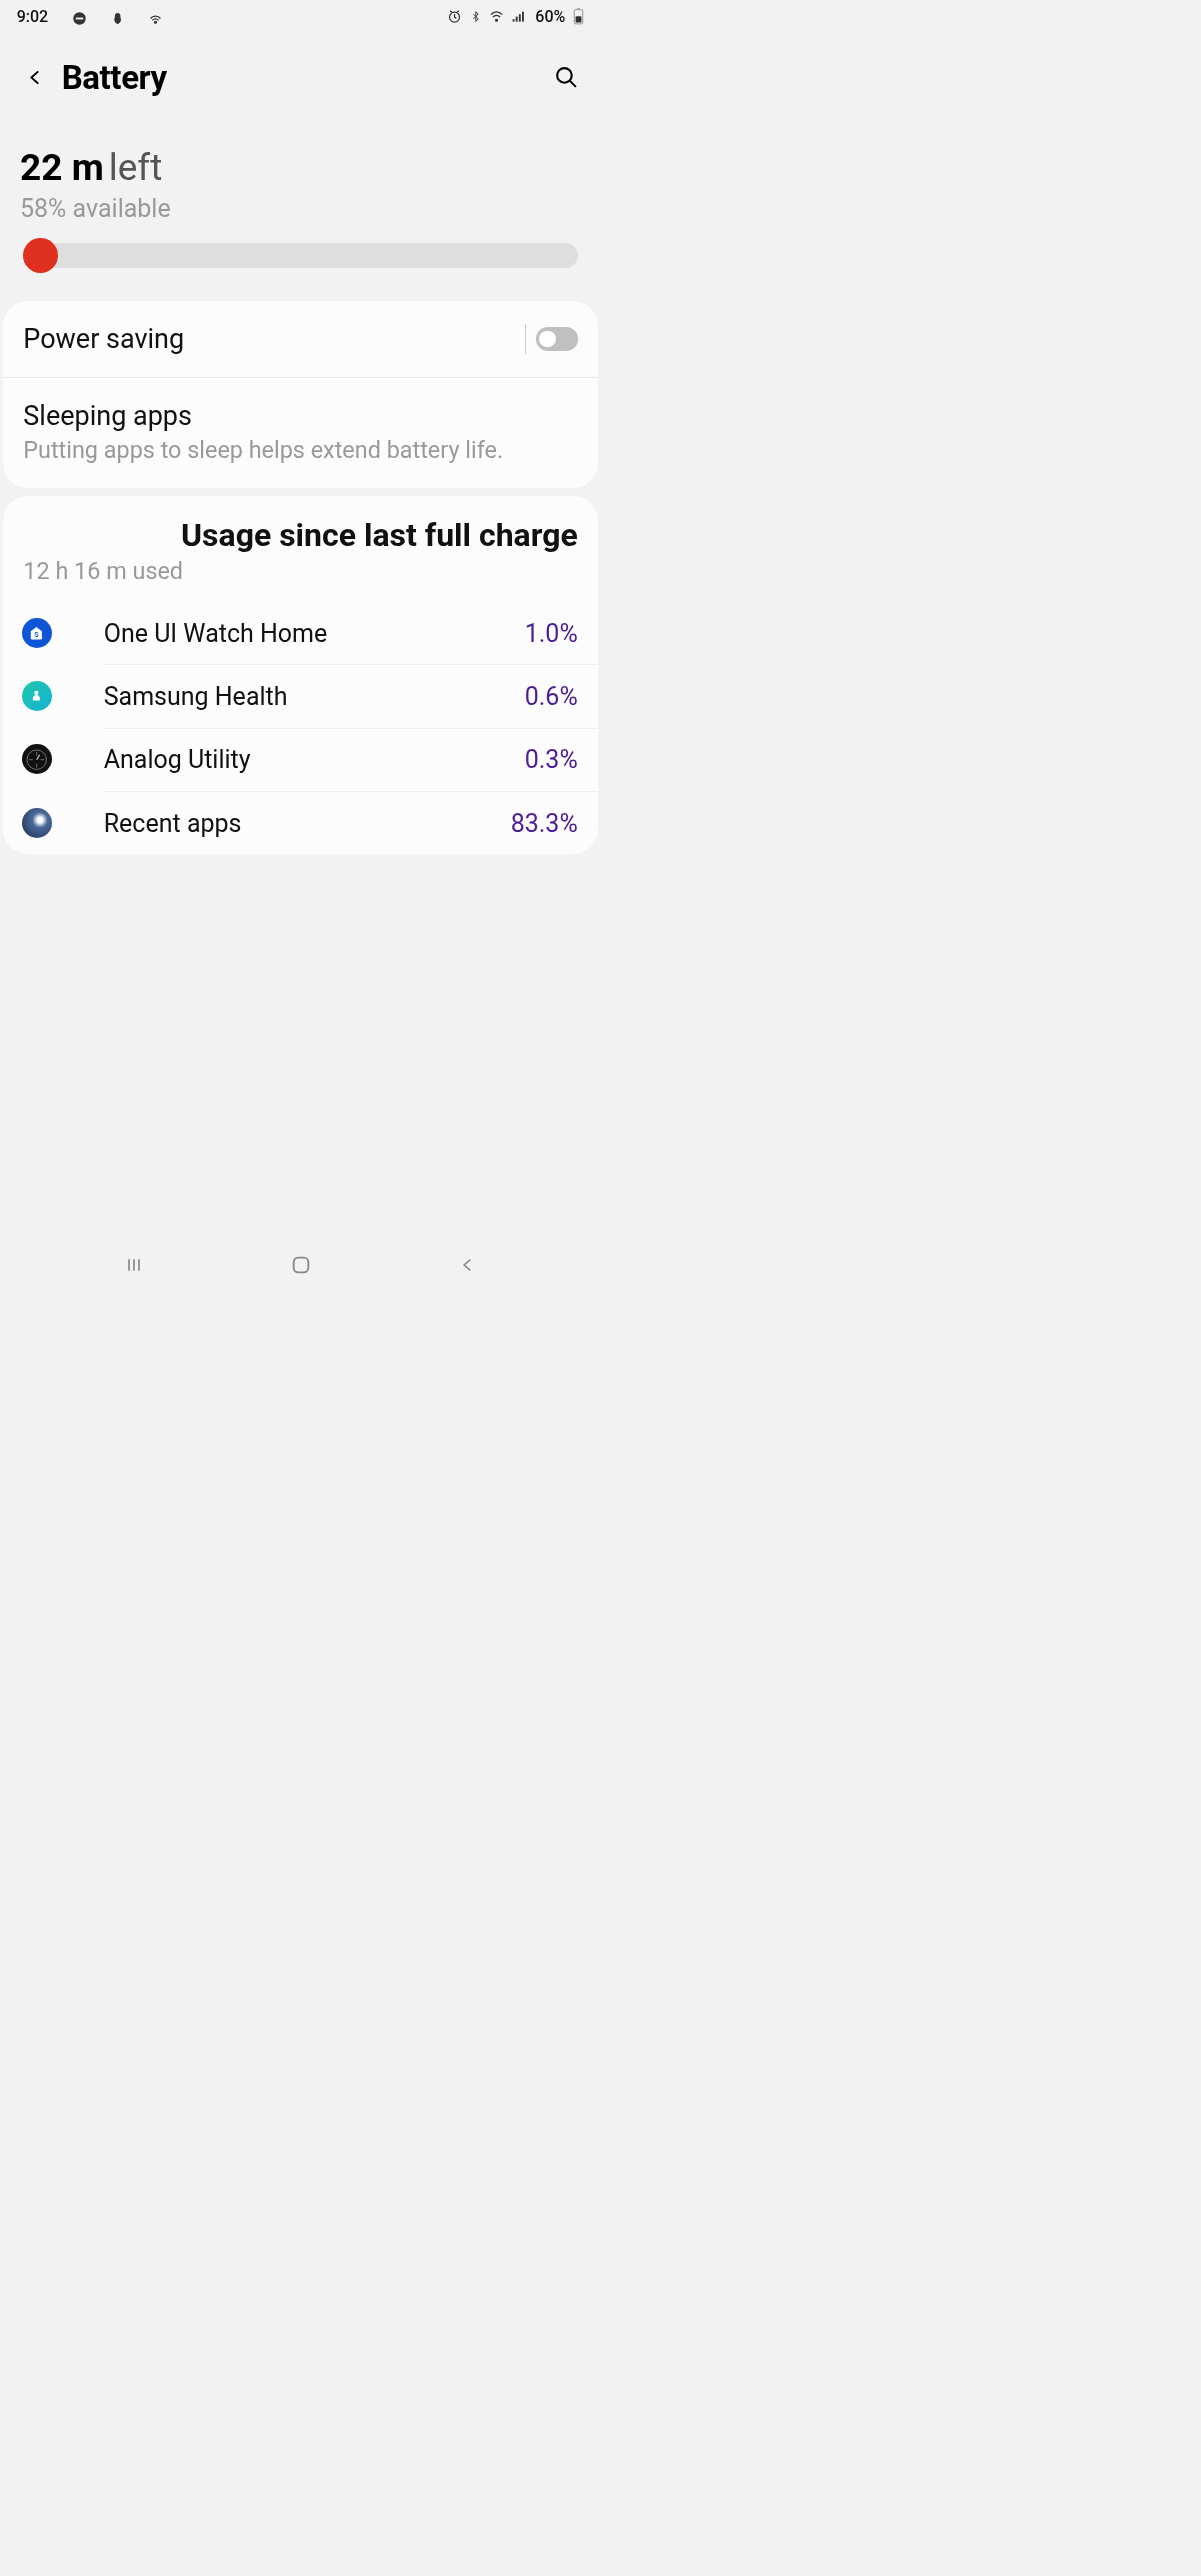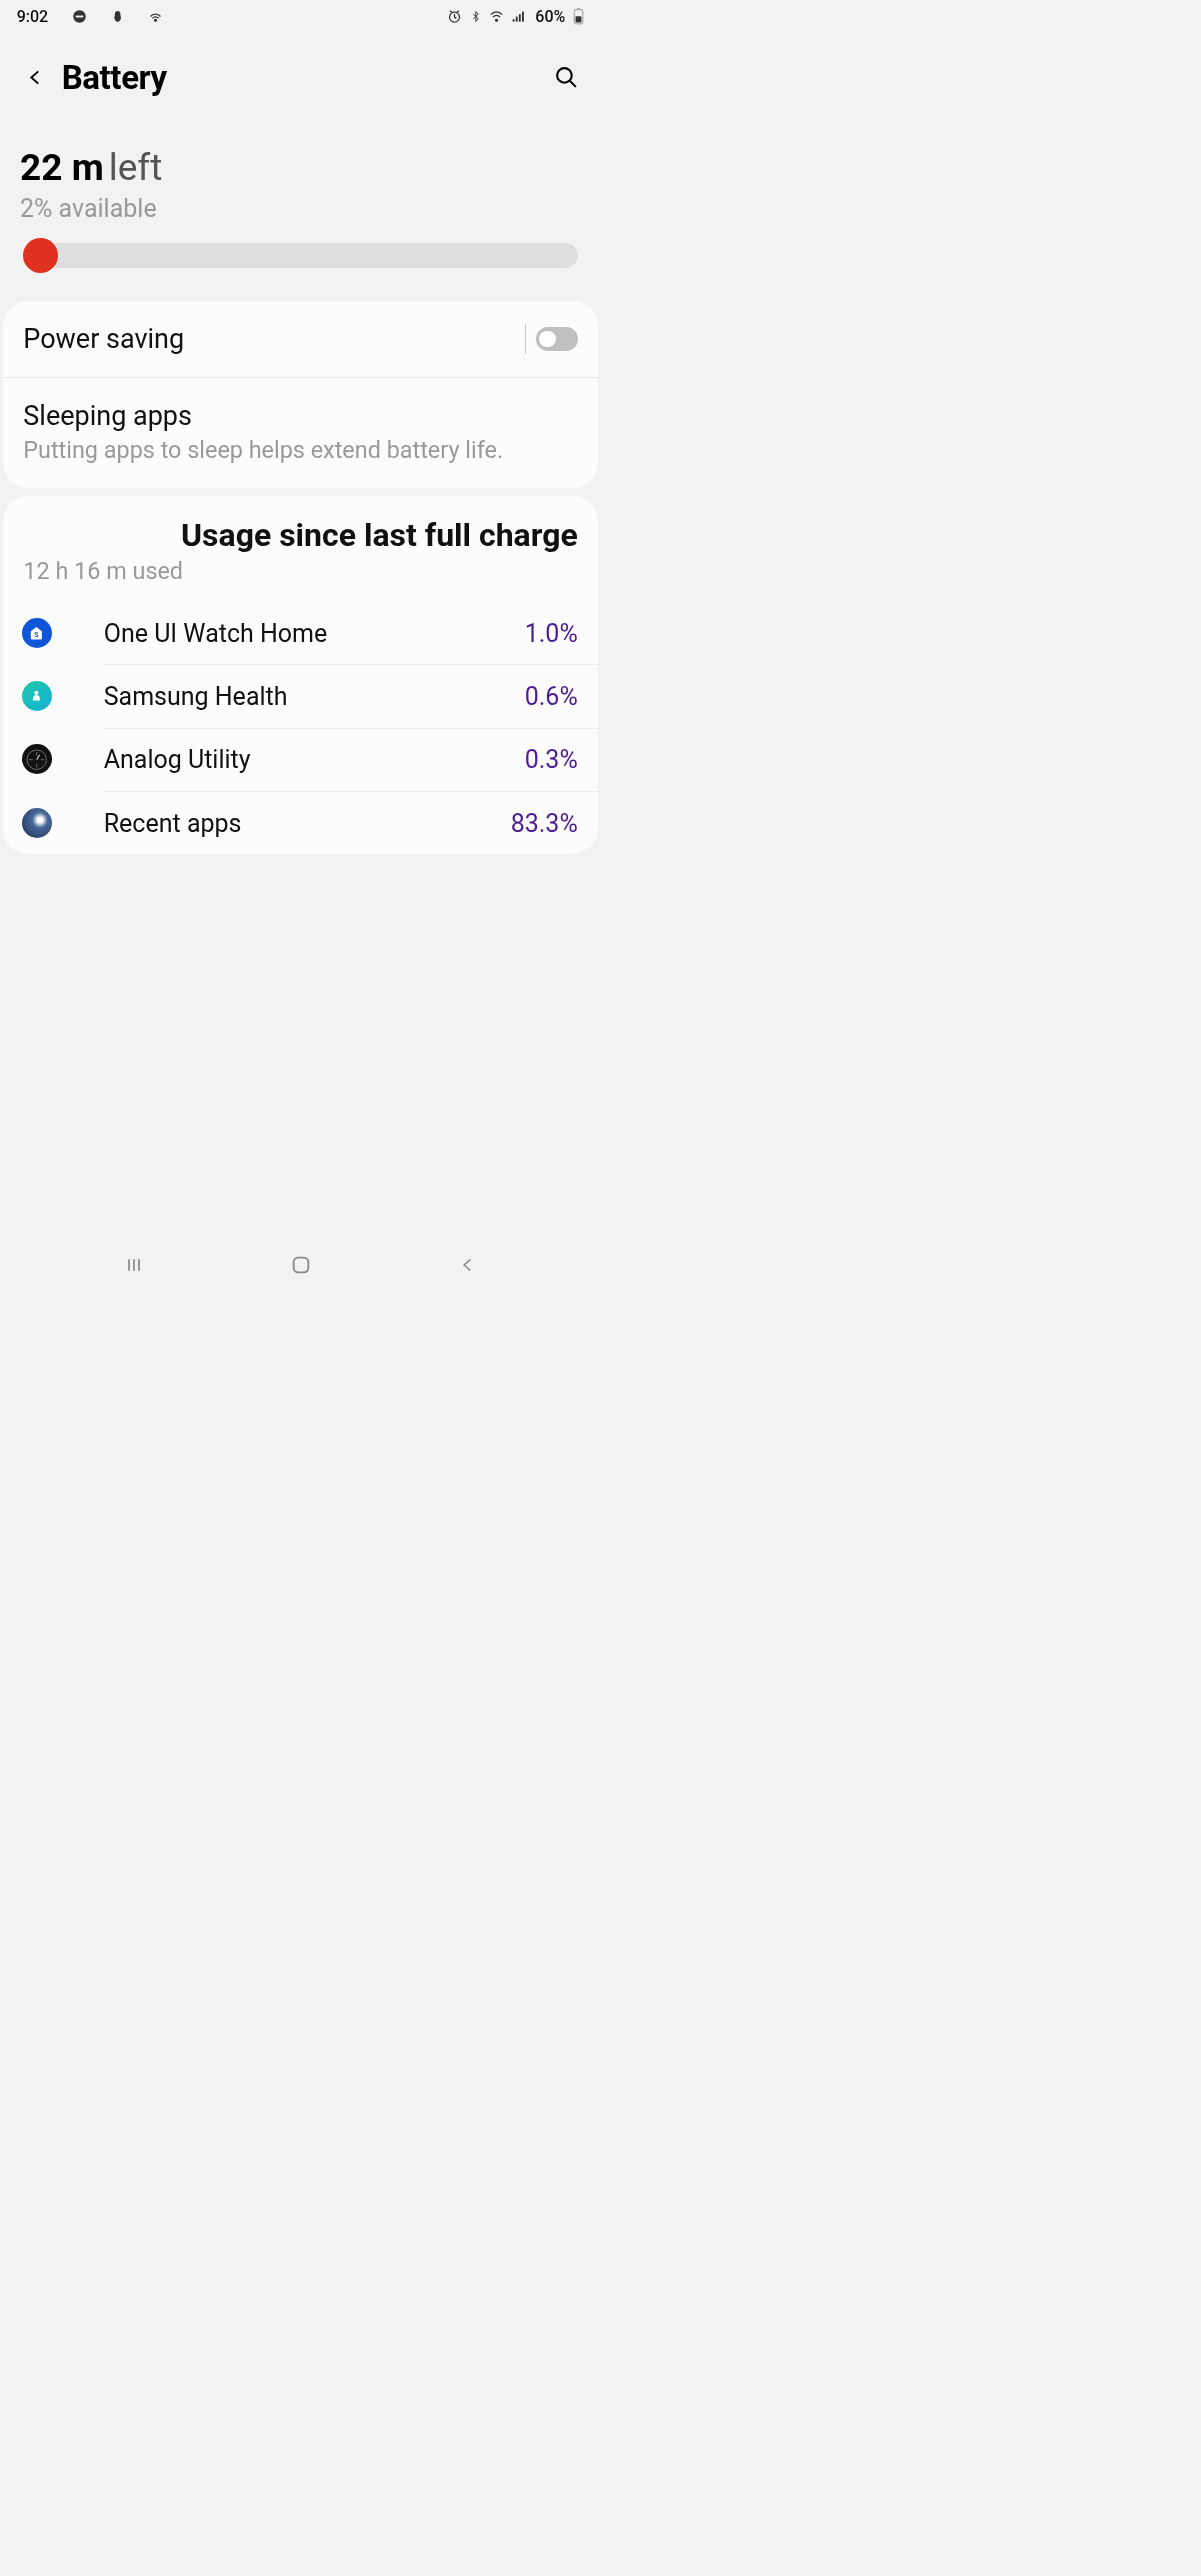--- a/index.html
+++ b/index.html
@@ -15,21 +15,21 @@
     .status-bar {
       height: 33px;
       display: flex;
       align-items: center;
       padding: 0 16.7px;
       background: #f2f2f2;
       font-size: 16px;
       color: #111;
       font-weight: 500;
     }
-    .status-left { display: flex; align-items: center; gap: 24px; }
+    .status-left { display: flex; align-items: flex-end; gap: 24px; }
     .status-right { margin-left: auto; display: flex; align-items: center; gap: 8px; }
     .status-icon { display: inline-flex; align-items: center; justify-content: center; }
     .header {
       display: flex;
       align-items: center;
       padding: 25px 20px 6.7px 20px;
     }
     .back-btn {
       width: 30px; height: 30px;
       display: flex; align-items: center; justify-content: center;
@@ -266,21 +266,21 @@
         <path d="M15 15l6 6"></path>
       </svg>
   </div>
 </div>
 
 <div class="hero">
   <div class="time-left">
     <span class="bold">22 m </span>
     <span class="light" style="margin-left:5px;">left</span>
   </div>
-  <div class="pct-avail">2% available</div>
+  <div class="pct-avail">58% available</div>
   <div class="bar-wrap">
     <div class="bar-track"></div>
     <div class="bar-knob"></div>
   </div>
 </div>
 
 <div class="card">
   <div class="row">
     <div class="row-title">Power saving</div>
     <div class="toggle-wrap">

